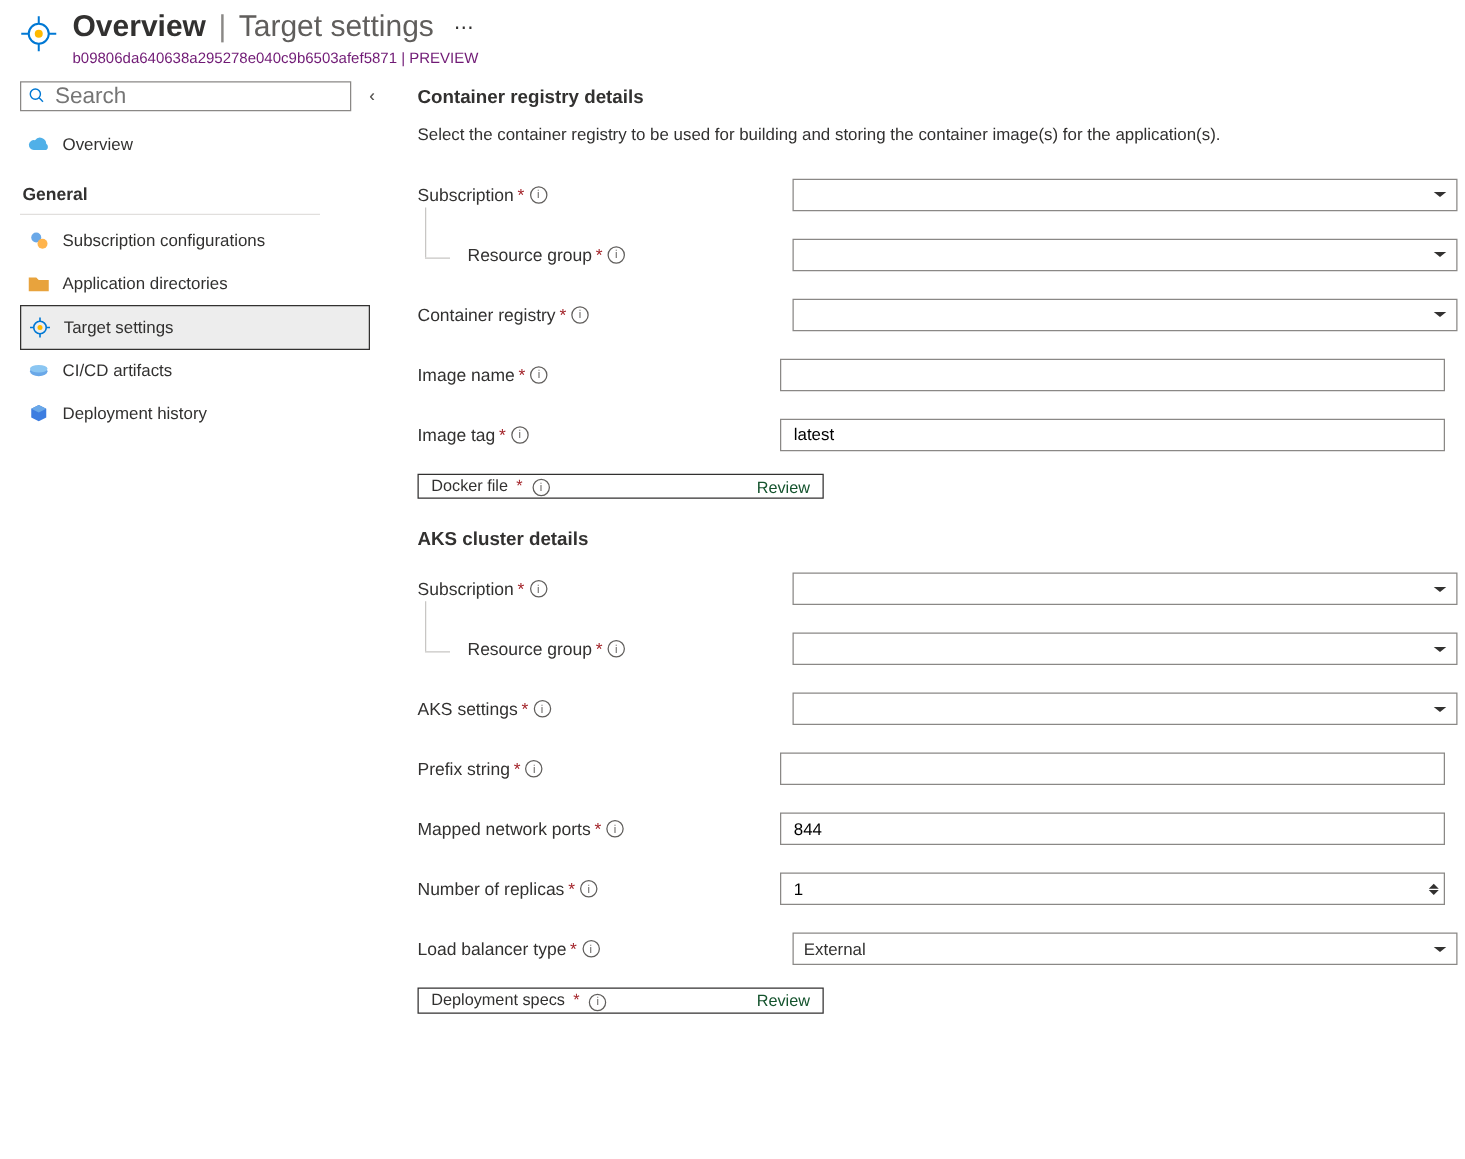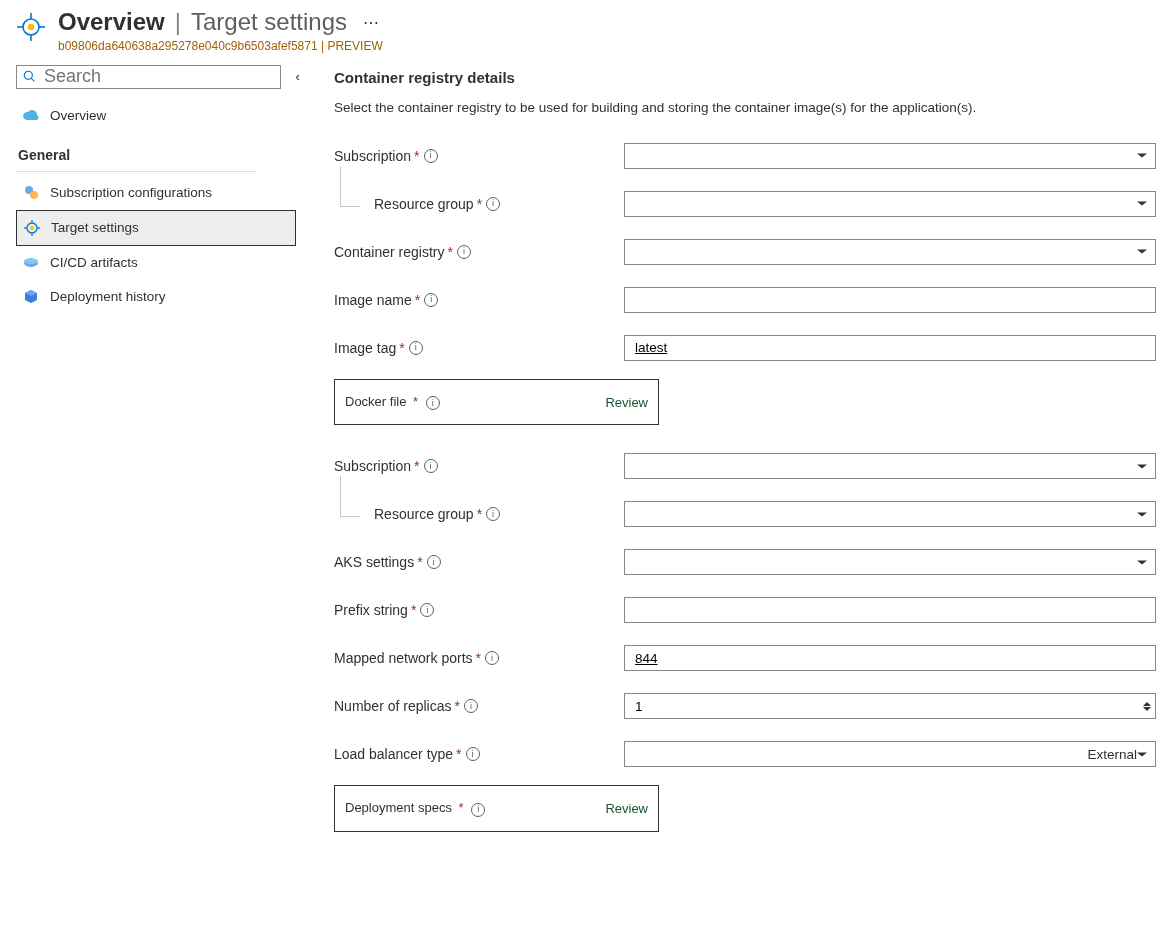--- a/index.html
+++ b/index.html
@@ -24,21 +24,21 @@
     margin-right: 12px;
     margin-top: 4px;
     flex: 0 0 auto;
     position: relative;
   }
   .title-line { display: flex; align-items: center; gap: 10px; }
   .title-main { font-size: 24px; font-weight: 600; line-height: 1.2; }
   .title-sep  { font-size: 24px; font-weight: 300; color: #8a8886; }
   .title-sub  { font-size: 24px; font-weight: 400; color: #605e5c; }
   .title-dots { margin-left: 6px; color:#323130; font-size:16px; cursor:pointer; }
-  .subhead { font-size: 12px; color: #a16207; margin-top: 2px; }
+  .subhead { font-size: 12px; color: #701a75; margin-top: 2px; }
 
   
   .body {
     display: flex;
     padding: 0 16px;
   }
 
   
   .sidebar { width: 280px; flex: 0 0 280px; }
   .search-row { display:flex; align-items:center; gap:14px; margin-bottom:10px; }
@@ -130,52 +130,51 @@
   }
   .form-input-col { flex:1; max-width:560px; }
   .combo, .textbox, .spinner {
     width:100%; height:26px;
     border:1px solid #8a8886;
     background:#fff;
     display:flex; align-items:center;
     padding: 0 8px;
     font-size:13.5px;
   }
-  .combo { justify-content:flex-end; cursor:pointer; }
+  .combo { justify-content:space-between; cursor:pointer;margin-left:10px; }
   .chev-down {
     width:0;height:0;
     border-left:5px solid transparent;
     border-right:5px solid transparent;
     border-top:5px solid #323130;
     transform: scaleY(0.8);
   }
   .textbox input {
     border:none; outline:none; width:100%; font-size:13.5px;
     background:transparent;
-    text-decoration:underline;
   }
   .spinner { position:relative; padding-right:22px; }
   .spinner input { border:none; outline:none; width:100%; font-size:13.5px; background:transparent; }
   .spinner-btns {
     position:absolute; right:4px; top:2px; bottom:2px;
     display:flex; flex-direction:column; justify-content:center; gap:1px;
   }
   .spinner-btn {
     width:0;height:0;
     border-left:4px solid transparent;
     border-right:4px solid transparent;
     cursor:pointer;
   }
   .spinner-up { border-bottom:4px solid #323130; }
   .spinner-dn { border-top:4px solid #323130; }
 
   .review-row {
     display:flex; align-items:center;
     border:1.5px solid #323130;
-    padding: 14px 10px;
+    padding: 1px 10px;
     width:325px;
     justify-content:space-between;
     margin-bottom: 24px;
   }
   .review-link { color:#14532d; cursor:pointer; }
 
   .section-block { margin-bottom: 14px; }
 
   
   svg { display:block; }
@@ -242,20 +241,28 @@
       <div class="nav-item">
         <span class="nav-icon">
           <svg width="18" height="18" viewBox="0 0 18 18">
               <circle cx="7" cy="6" r="4" fill="#6aa8e8"></circle>
               <circle cx="12" cy="11" r="4" fill="#ffb44c"></circle>
             </svg>
         </span>
         <span>Subscription configurations</span>
       </div>
 
+      <div class="nav-item">
+        <span class="nav-icon">
+          <svg width="18" height="16" viewBox="0 0 18 16">
+              <path d="M1 3h6l2 2h8v9H1z" fill="#e8a33d"></path>
+            </svg>
+        </span>
+        <span>Application directories</span>
+      </div>
 
       <div class="nav-item selected">
         <span class="nav-icon">
           <svg width="18" height="18" viewBox="0 0 18 18">
               <circle cx="9" cy="9" r="5" fill="none" stroke="#0078d4" stroke-width="1.3"></circle>
               <circle cx="9" cy="9" r="2" fill="#ffb900"></circle>
               <line x1="9" y1="1" x2="9" y2="4" stroke="#0078d4" stroke-width="1.3"></line>
               <line x1="9" y1="14" x2="9" y2="17" stroke="#0078d4" stroke-width="1.3"></line>
               <line x1="1" y1="9" x2="4" y2="9" stroke="#0078d4" stroke-width="1.3"></line>
               <line x1="14" y1="9" x2="17" y2="9" stroke="#0078d4" stroke-width="1.3"></line>
@@ -364,20 +371,21 @@
           <span>
             <span>Docker file</span>
             <span class="req-star">*</span>
             <span class="info-icon">i</span>
           </span>
           <span class="review-link">Review</span>
         </div>
       </div>
 
       <div class="section-block">
+        <div class="section-heading">AKS cluster details</div>
 
         <div class="form-row">
           <div class="form-label-col">
             <span>Subscription</span>
             <span class="req-star">*</span>
             <span class="info-icon">i</span>
           </div>
           <div class="form-input-col">
             <div class="combo">
               <span></span>

